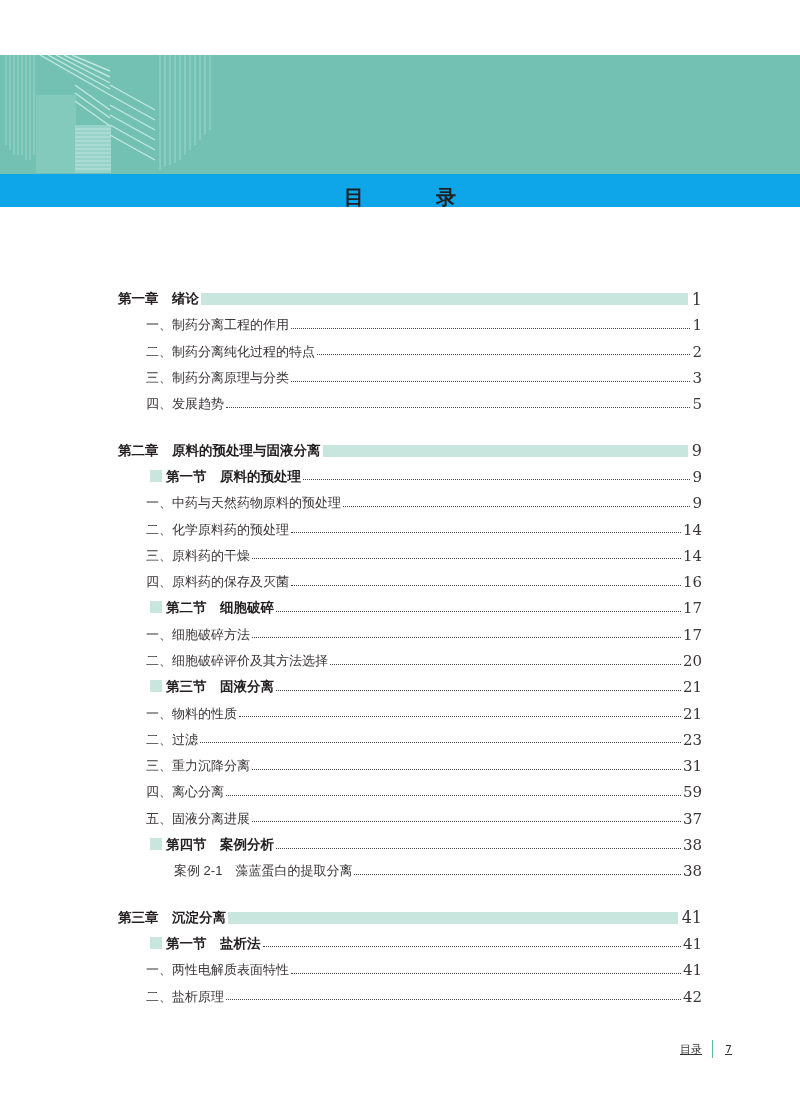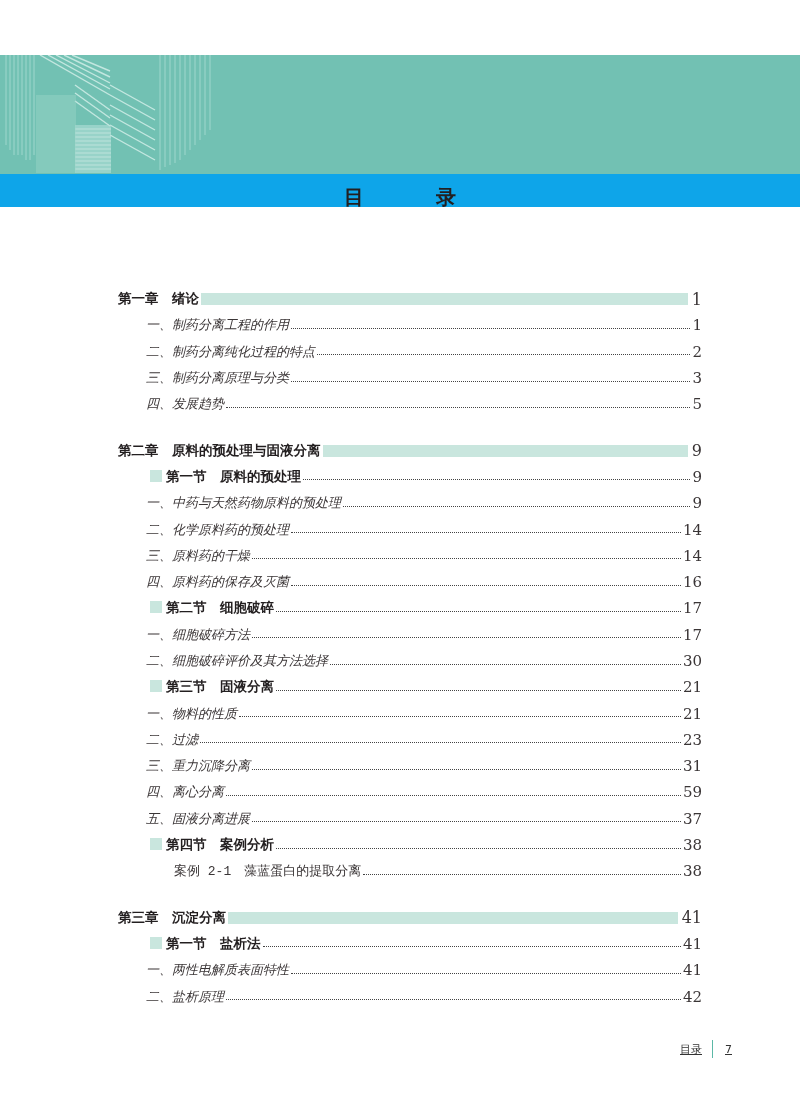--- a/index.html
+++ b/index.html
@@ -12,23 +12,23 @@
     .row { position:relative; height:26.3px; display:flex; align-items:center; font-size:13.5px; }
     .row .label { white-space:nowrap; flex:0 0 auto; }
     .row .leader { flex:1 1 auto; height:0; border-bottom:1px dotted #444; margin:0 2px; position:relative; top:3px; }
     .row .bar { flex:1 1 auto; height:12px; background:#c9e6de; margin-left:2px; margin-right:4px; }
     .row .page { flex:0 0 auto; min-width:10px; text-align:right; font-size:15px; font-family:"DejaVu Serif", serif; color:#3a3536; }
     .chapter .label { font-family:"DejaVu Sans", sans-serif; font-weight:bold; font-size:13.5px; }
     .chapter .page { font-size:16px; }
     .section .label { font-weight:bold; font-family:"DejaVu Serif", serif;margin-left:32px; }
     .section .sq { display:inline-block; width:12px; height:12px; background:#c9e6de; margin-right:4px; vertical-align:-1px; }
     .item { padding-left:28px; }
-    .item .label { font-family:"DejaVu Sans", sans-serif; font-size:13px; color:#3a3536;font-style:italic; }
+    .item .label { font-family:"DejaVu Sans", sans-serif; font-size:13px; color:#3a3536; }
     .case { padding-left:56px; }
-    .case .label { font-family:Liberation Mono, monospace; font-size:13px; color:#3a3536; }
+    .case .label { font-family:Liberation Sans, sans-serif; font-size:13px; color:#3a3536; }
     .gap { height:20px; }
     .footer { position:absolute; top:1040px; left:680px; display:flex; align-items:center; font-size:11px; font-family:"DejaVu Sans", sans-serif; color:#333;text-decoration:underline; }
     .footer .divider { width:1px; height:18px; background:#5bb8a6; margin:0 12px 0 10px; }
   </style>
 </head>
 <body>
 
 <div class="banner">
   <svg class="banner-art" viewBox="0 0 230 119" xmlns="http://www.w3.org/2000/svg">
     <g stroke="#a9dcd2" stroke-width="1.2" opacity="0.7">
@@ -157,21 +157,21 @@
       <span class="page">17</span>
     </div>
   <div class="row item">
       <span class="label">一、细胞破碎方法</span>
       <span class="leader"></span>
       <span class="page">17</span>
     </div>
   <div class="row item">
       <span class="label">二、细胞破碎评价及其方法选择</span>
       <span class="leader"></span>
-      <span class="page">30</span>
+      <span class="page">20</span>
     </div>
 
   <div class="row section">
       <span class="label"><span class="sq"></span><span>第三节　固液分离</span></span>
       <span class="leader"></span>
       <span class="page">21</span>
     </div>
   <div class="row item">
       <span class="label">一、物料的性质</span>
       <span class="leader"></span>

